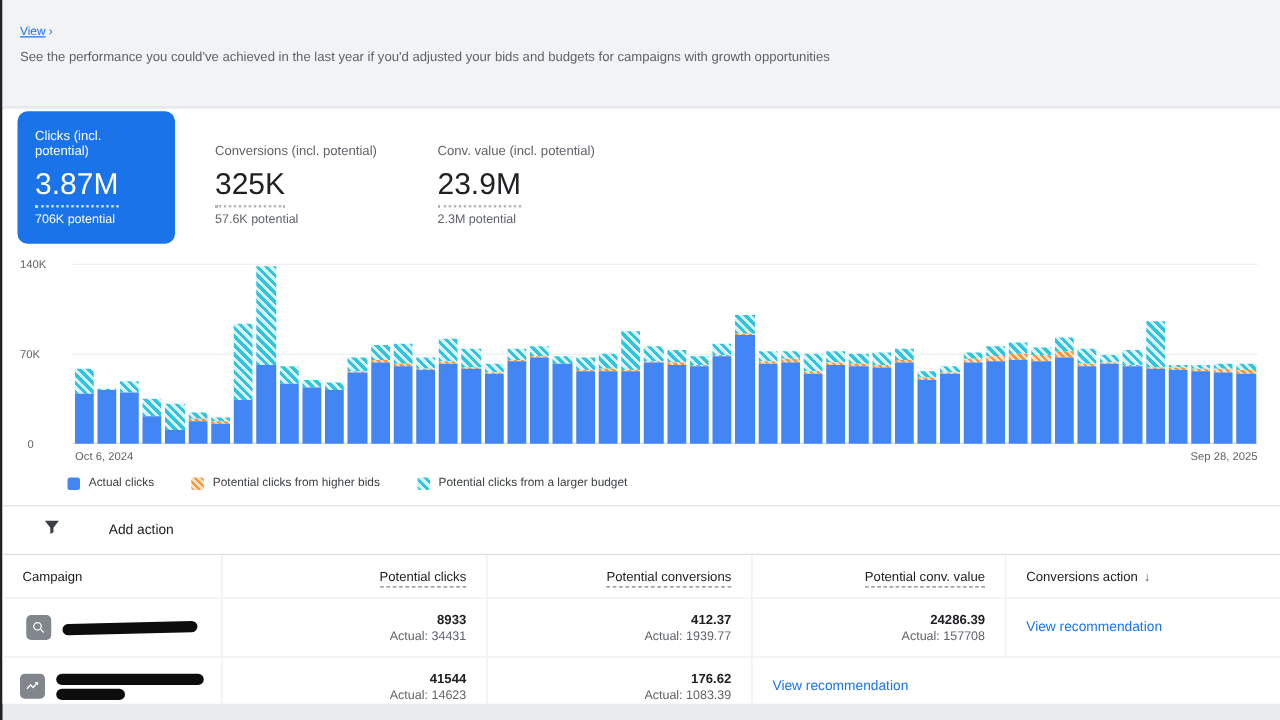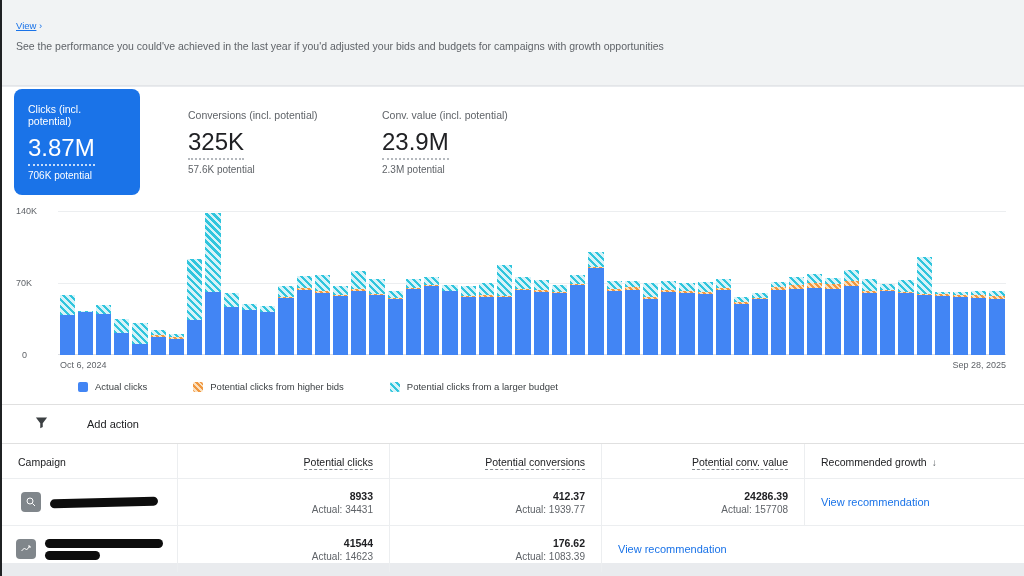--- a/index.html
+++ b/index.html
@@ -11,21 +11,21 @@
   .page-header{position:absolute;left:2px;top:0;right:0;height:86px;background:#f1f3f4;border-bottom:1px solid #e3e5e8;padding:20px 14px 0}
   .crumb{font-size:9.5px;color:#1a73e8}
   .crumb .crumb-link{text-decoration:underline;cursor:pointer}
   .page-title{font-size:16px;color:#202124;margin-top:2px;font-weight:400}
   .page-sub{font-size:10.5px;color:#5f6368;margin-top:9px}
 
   
   .main{position:absolute;left:2px;top:87px;right:0;bottom:13px;background:#fff}
 
   
-  .cards{display:flex;align-items:center;gap:44px;padding:2px 0 0 12px}
+  .cards{display:flex;align-items:flex-end;gap:28px;padding:2px 0 0 12px}
   .card{padding:14px 4px;width:150px}
   .card .c-label{font-size:10.5px;color:#5f6368}
   .card .c-value{display:inline-block;font-size:24px;color:#202124;margin-top:7px;border-bottom:2px dotted #b4b8bd;padding-bottom:2px}
   .card .c-sub{font-size:10px;color:#5f6368;margin-top:4px}
   .card.selected{background:#1a73e8;border-radius:8px;padding:14px 14px;width:126px}
   .card.selected .c-label,.card.selected .c-sub{color:#fff}
   .card.selected .c-value{color:#fff;border-bottom:2px dotted rgba(255,255,255,.75)}
 
   
   .chart{position:relative;height:178px;margin:4px 14px 0 14px}
@@ -37,21 +37,21 @@
   .bars{position:absolute;left:42px;right:4px;top:12px;height:144px;display:flex;align-items:flex-end}
   .bar{flex:1;margin:0 1.5px;height:100%;display:flex;flex-direction:column-reverse}
   .seg{width:100%}
   .seg-actual{background:#4285f4}
   .seg-bids{background:repeating-linear-gradient(45deg,#f0973f 0 2px,#fbe0bd 2px 4px)}
   .seg-budget{background:repeating-linear-gradient(45deg,#30c5dd 0 2.5px,#d7f3f8 2.5px 5px)}
   .xlab{position:absolute;top:161px;font-size:9px;color:#5f6368}
   .xlab-left{left:44px}.xlab-right{right:4px}
 
   
-  .legend{display:flex;gap:46px;margin:4px 0 0 76px;align-items:flex-start}
+  .legend{display:flex;gap:30px;margin:4px 0 0 52px;align-items:flex-start}
   .legend-item{display:flex;align-items:center;gap:7px}
   .swatch{width:10px;height:10px;border-radius:2px}
   .sw-actual{background:#4285f4}
   .sw-bids{background:repeating-linear-gradient(45deg,#f0973f 0 2px,#fbe0bd 2px 4px)}
   .sw-budget{background:repeating-linear-gradient(45deg,#30c5dd 0 2.5px,#d7f3f8 2.5px 5px)}
   .legend-label{font-size:9.5px;color:#3c4043}
 
   
   .filter-row{margin-top:12px;border-top:1px solid #e0e0e0;border-bottom:1px solid #e0e0e0;height:40px;display:flex;align-items:center;padding-left:32px;gap:38px}
   .filter-label{font-size:11px;color:#202124;cursor:pointer}
@@ -401,21 +401,21 @@
     </span>
     <span class="filter-label">Add action</span>
   </div>
 
   <div class="tbl">
     <div class="tr thead">
       <div class="cell">Campaign</div>
       <div class="cell th-right"><span class="dashed-u">Potential clicks</span></div>
       <div class="cell th-right"><span class="dashed-u">Potential conversions</span></div>
       <div class="cell th-right"><span class="dashed-u">Potential conv. value</span></div>
-      <div class="cell"><span>Recommended growth</span><span class="sort-arrow">↓</span></div>
+      <div class="cell"><span>Conversions action</span><span class="sort-arrow">↓</span></div>
     </div>
 
     <div class="tr row">
       <div class="cell camp">
         <span class="type-icon">
           <svg viewBox="0 0 24 24">
               <circle cx="10" cy="10" r="6"></circle>
               <path d="M15 15l5 5"></path>
             </svg>
         </span>

